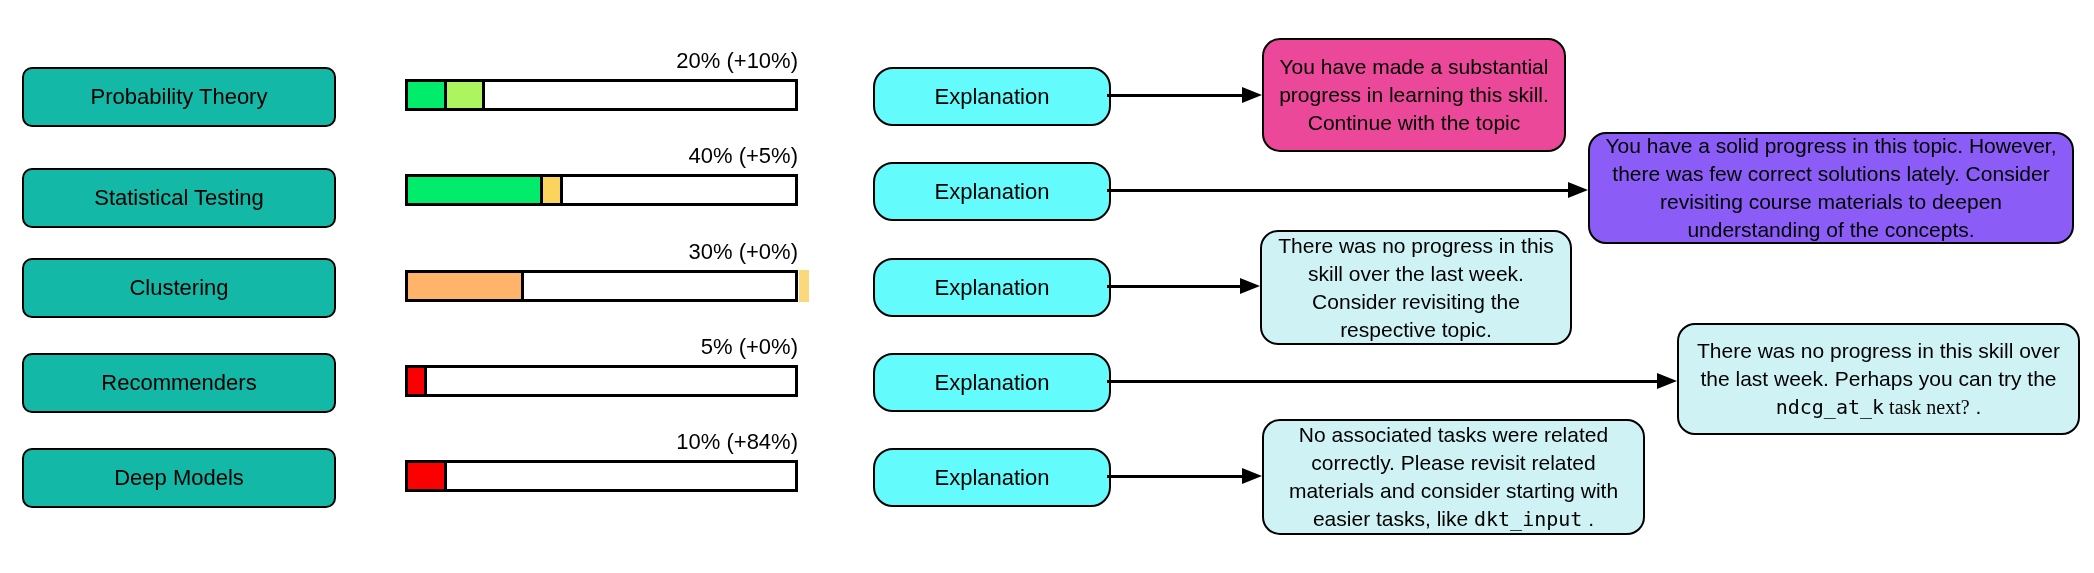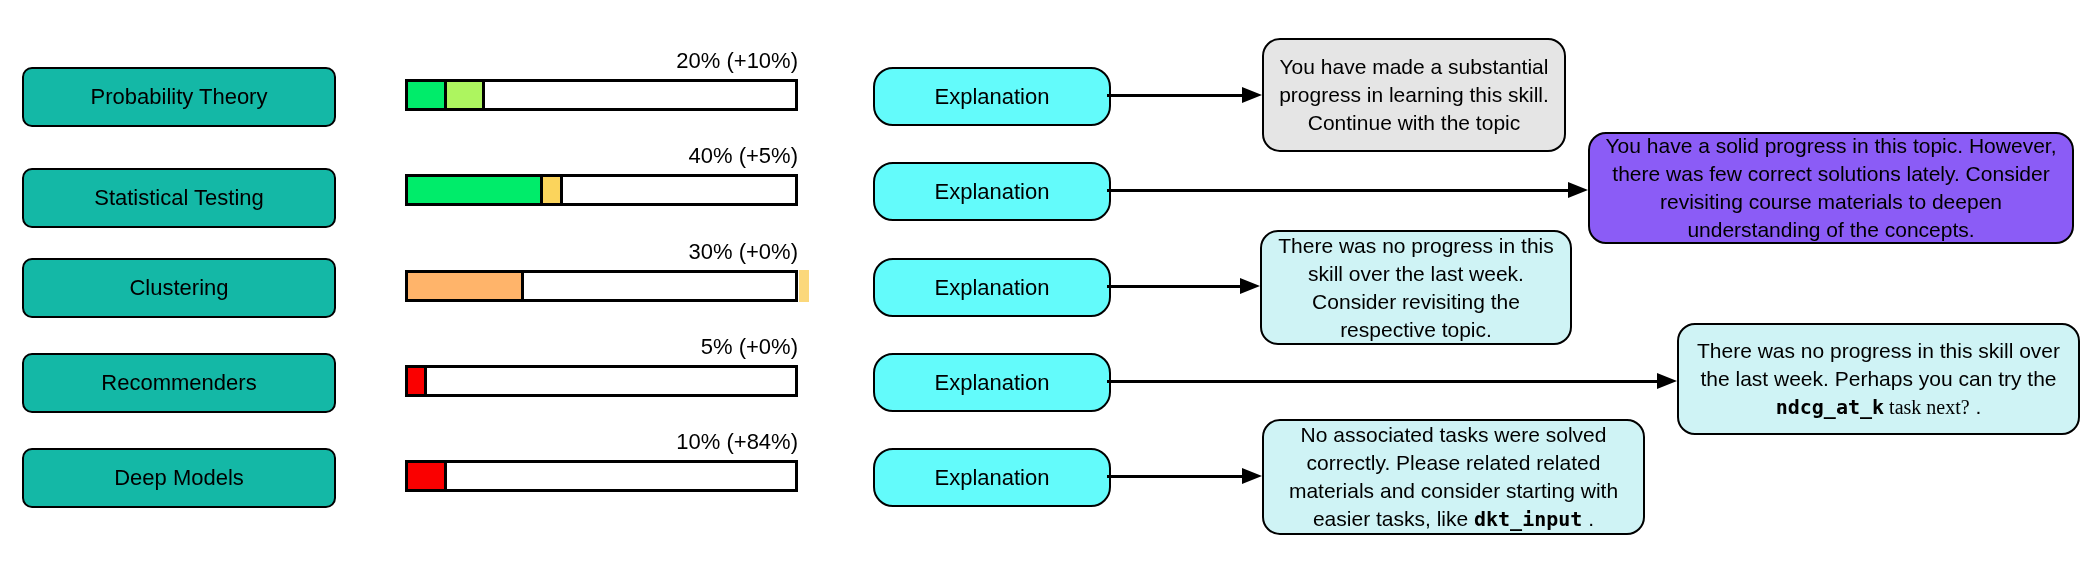--- a/index.html
+++ b/index.html
@@ -43,39 +43,39 @@
   
   .note{position:absolute;border:2.5px solid #000;border-radius:18px;box-sizing:border-box;
         display:flex;align-items:center;justify-content:center;text-align:center;
         font-size:21px;line-height:28px;padding:6px 8px;}
   .note.r0{left:1262px;top:38px;width:304px;height:114px;}
   .note.r1{left:1588px;top:132px;width:486px;height:112px;}
   .note.r2{left:1260px;top:230px;width:312px;height:115px;}
   .note.r3{left:1677px;top:323px;width:403px;height:112px;}
   .note.r4{left:1262px;top:419px;width:383px;height:116px;}
   .code{font-family:Liberation Serif, serif;font-size:20px;}
-  .code_bold{font-family:"DejaVu Sans Mono","Liberation Mono",monospace;font-size:20px;font-weight:bold;}
+  .code_bold{font-family:"DejaVu Sans Mono","Liberation Mono",monospace;font-size:20px;font-weight:normal;}
 </style>
 </head>
 <body>
 
 <div class="canvas">
 
   <div class="skill r0">Probability Theory</div>
   <div class="plabel r0">20% (+10%)</div>
   <div class="bar r0">
       <div class="seg" style="width: 10%; background: rgb(0, 236, 106);"></div>
       <div class="seg" style="width: 10%; background: rgb(173, 245, 95);"></div>
     </div>
   <div class="btn r0" style="background: rgb(99, 251, 251);">Explanation</div>
   <div class="arrow r0">
     <div class="shaft"></div>
     <div class="head"></div>
   </div>
-  <div class="note r0" style="background: #e5e5e5;">
+  <div class="note r0" style="background: #ec4899;">
     <span><span>You have made a substantial progress in learning this skill. Continue with the topic</span></span>
   </div>
 
   <div class="skill r1">Statistical Testing</div>
   <div class="plabel r1">40% (+5%)</div>
   <div class="bar r1">
       <div class="seg" style="width: 35%; background: rgb(0, 236, 106);"></div>
       <div class="seg" style="width: 5%; background: rgb(251, 212, 92);"></div>
     </div>
   <div class="btn r1" style="background: rgb(99, 251, 251);">Explanation</div>
@@ -120,16 +120,16 @@
   <div class="plabel r4">10% (+84%)</div>
   <div class="bar r4">
       <div class="seg" style="width: 10%; background: rgb(250, 0, 0);"></div>
     </div>
   <div class="btn r4" style="background: rgb(99, 251, 251);">Explanation</div>
   <div class="arrow r4">
     <div class="shaft"></div>
     <div class="head"></div>
   </div>
   <div class="note r4" style="background: rgb(207, 243, 245);">
-    <span><span>No associated tasks were solved correctly. Please related related materials and consider starting with easier tasks, like </span><span class="code_bold">dkt_input</span><span> .</span></span>
+    <span><span>No associated tasks were related correctly. Please revisit related materials and consider starting with easier tasks, like </span><span class="code_bold">dkt_input</span><span> .</span></span>
   </div>
 
 </div>
 
 </body></html>

